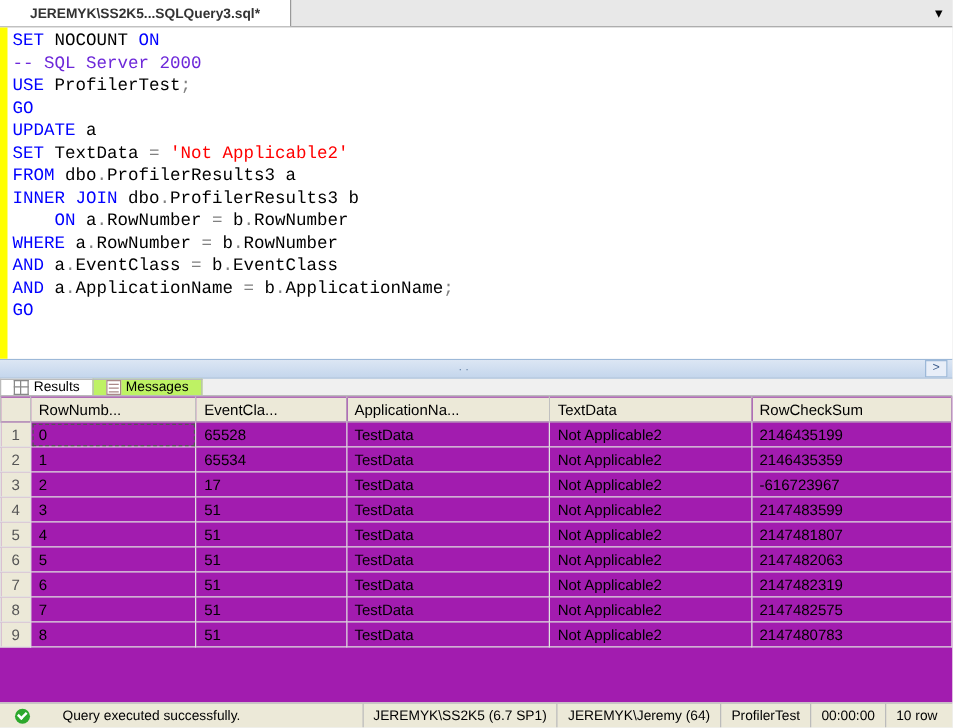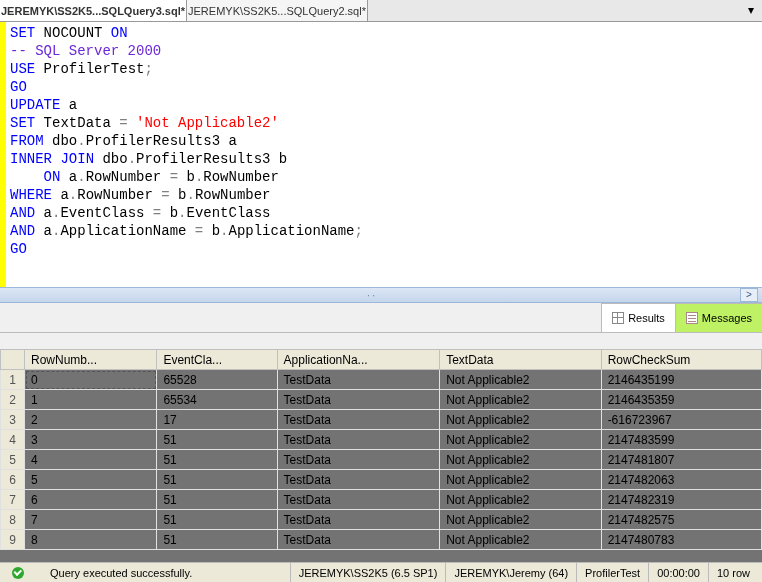--- a/index.html
+++ b/index.html
@@ -1,68 +1,67 @@
 <!DOCTYPE html>
 <html><head>
 <meta charset="utf-8">
 <style>
   * { box-sizing: border-box; margin: 0; padding: 0; }
   body { font-family: "Segoe UI", Tahoma, sans-serif; font-size: 12px; background: #f0f0f0; width: 762px; height: 582px; overflow: hidden; display: flex; flex-direction: column; }
   
   .tab-bar { display: flex; background: #e8e8e8; border-bottom: 1px solid #999; height: 22px; align-items: stretch; }
-  .tab { padding: 3px 1px; border-right: 1px solid #999; background: #f5f5f5; cursor: pointer; font-size: 11px; color: #333; display: flex; align-items: center; white-space: nowrap; }
+  .tab { padding: 3px 24px; border-right: 1px solid #999; background: #f5f5f5; cursor: pointer; font-size: 11px; color: #333; display: flex; align-items: center; white-space: nowrap; }
   .tab.active { background: #fff; font-weight: bold; }
   .tab-overflow { margin-left: auto; padding: 3px 8px; cursor: pointer; }
   
   .editor-wrap { display: flex; height: 265px; background: #fff; position: relative; }
   .gutter { width: 6px; background: #ffff00; }
   .editor { flex: 1; padding: 2px 4px; font-family: "Courier New", monospace; font-size: 14px; line-height: 18px; white-space: pre; overflow: hidden; color: #000; }
   .kw   { color: #0000ff; text-align: right; }
   .cmt  { color: #6d28d9; }
   .str  { color: #ff0000; margin-top: 43px; }
   .op   { color: #808080; }
   
   .splitter { height: 16px; background: linear-gradient(#dce6f4,#c4d6ec); border-top: 1px solid #9cb8d8; border-bottom: 1px solid #9cb8d8; display: flex; align-items: center; justify-content: space-between; padding: 0 4px; }
   .splitter .handle { flex:1; text-align:center; color:#6a86aa; font-size:10px; letter-spacing:2px; }
   .splitter .scroll-right { width:18px; height:14px; background:#e8eef8; border:1px solid #9cb8d8; text-align:center; line-height:12px; font-size:10px; color:#3a5a8a; cursor:pointer; }
   
-  .result-tabs { display: flex; background: #f0f0f0; height: 30px; border-bottom: 1px solid #bbb; align-items: stretch; justify-content: flex-end; }
+  .result-tabs { display: flex; background: #f0f0f0; height: 14px; border-bottom: 1px solid #bbb; align-items: stretch; }
   .rtab { padding: 3px 10px; border: 1px solid #bbb; border-bottom: none; background: #fff; margin-right: -1px; font-size: 11px; display: flex; align-items: center; gap: 4px; cursor: pointer; }
   .rtab.inactive { background: #bef264; }
   .rtab-icon { width: 12px; height: 12px; display:inline-block; }
   .icon-grid { background:
       linear-gradient(#888,#888) 0 0/12px 1px no-repeat,
       linear-gradient(#888,#888) 0 5px/12px 1px no-repeat,
       linear-gradient(#888,#888) 0 11px/12px 1px no-repeat,
       linear-gradient(#888,#888) 0 0/1px 12px no-repeat,
       linear-gradient(#888,#888) 5px 0/1px 12px no-repeat,
       linear-gradient(#888,#888) 11px 0/1px 12px no-repeat,
       #fff; }
   .icon-msg { background:#fff; border:1px solid #a88; position:relative; }
   .icon-msg::after { content:""; position:absolute; left:1px; top:2px; right:1px; height:1px; background:#a88; box-shadow:0 3px 0 #a88, 0 6px 0 #a88; }
   
-  .grid-body { flex:1; overflow:auto; background:#737373;margin-top:16px; }
+  .grid-body { flex:1; overflow:auto; background:#a21caf; }
   table.grid { border-collapse: collapse; width: 100%; font-size: 12px; }
   table.grid th { background: #ece9d8; border: 1px solid #c0c0c0; padding: 2px 6px; text-align: left; font-weight: normal; color:#000; height: 20px; position:sticky; top:0; }
   table.grid td { border: 1px solid #e0e0e0; padding: 2px 6px; height: 20px; color:#000; }
   table.grid td.rownum, table.grid th.rownum { background: #ece9d8; text-align:center; width: 24px; color:#555; }
   table.grid td.sel { outline: 1px dashed #555; outline-offset: -2px; }
   
   .status-bar { height: 20px; background: #ece9d8; border-top: 1px solid #bbb; display:flex; align-items:center; font-size:11px; padding: 0 4px; gap:0; }
   .status-seg { border-left:1px solid #bbb; padding: 0 8px; height:100%; display:flex; align-items:center; white-space:nowrap;gap:20px; }
   .status-seg:first-child { border-left:none; flex:1; }
   .ok-icon { width:12px; height:12px; border-radius:50%; background:#2da82d; display:inline-flex; align-items:center; justify-content:center; margin-right:6px; }
   .ok-icon::after { content:""; width:5px; height:3px; border-left:2px solid #fff; border-bottom:2px solid #fff; transform: rotate(-45deg) translate(0,-1px); }
 </style>
 </head>
 <body>
 
 <div class="tab-bar">
   <div class="tab active">JEREMYK\SS2K5...SQLQuery3.sql*</div>
-  <div class="tab">JEREMYK\SS2K5...SQLQuery2.sql*</div>
   <div class="tab-overflow">▾</div>
 </div>
 
 <div class="editor-wrap">
   <div class="gutter"></div>
   <div class="editor"><span class="kw">SET</span><span> NOCOUNT </span><span class="kw">ON</span>
 <span class="cmt">-- SQL Server 2000</span>
 <span class="kw">USE</span><span> ProfilerTest</span><span class="op">;</span>
 <span class="kw">GO</span>
 <span class="kw">UPDATE</span><span> a</span>
@@ -180,18 +179,18 @@
         </tr>
       </tbody>
   </table>
 </div>
 
 <div class="status-bar">
   <div class="status-seg">
     <span class="ok-icon"></span>
     <span>Query executed successfully.</span>
   </div>
-  <div class="status-seg">JEREMYK\SS2K5 (6.5 SP1)</div>
+  <div class="status-seg">JEREMYK\SS2K5 (6.7 SP1)</div>
   <div class="status-seg">JEREMYK\Jeremy (64)</div>
   <div class="status-seg">ProfilerTest</div>
   <div class="status-seg">00:00:00</div>
   <div class="status-seg">10 row</div>
 </div>
 
 </body></html>

